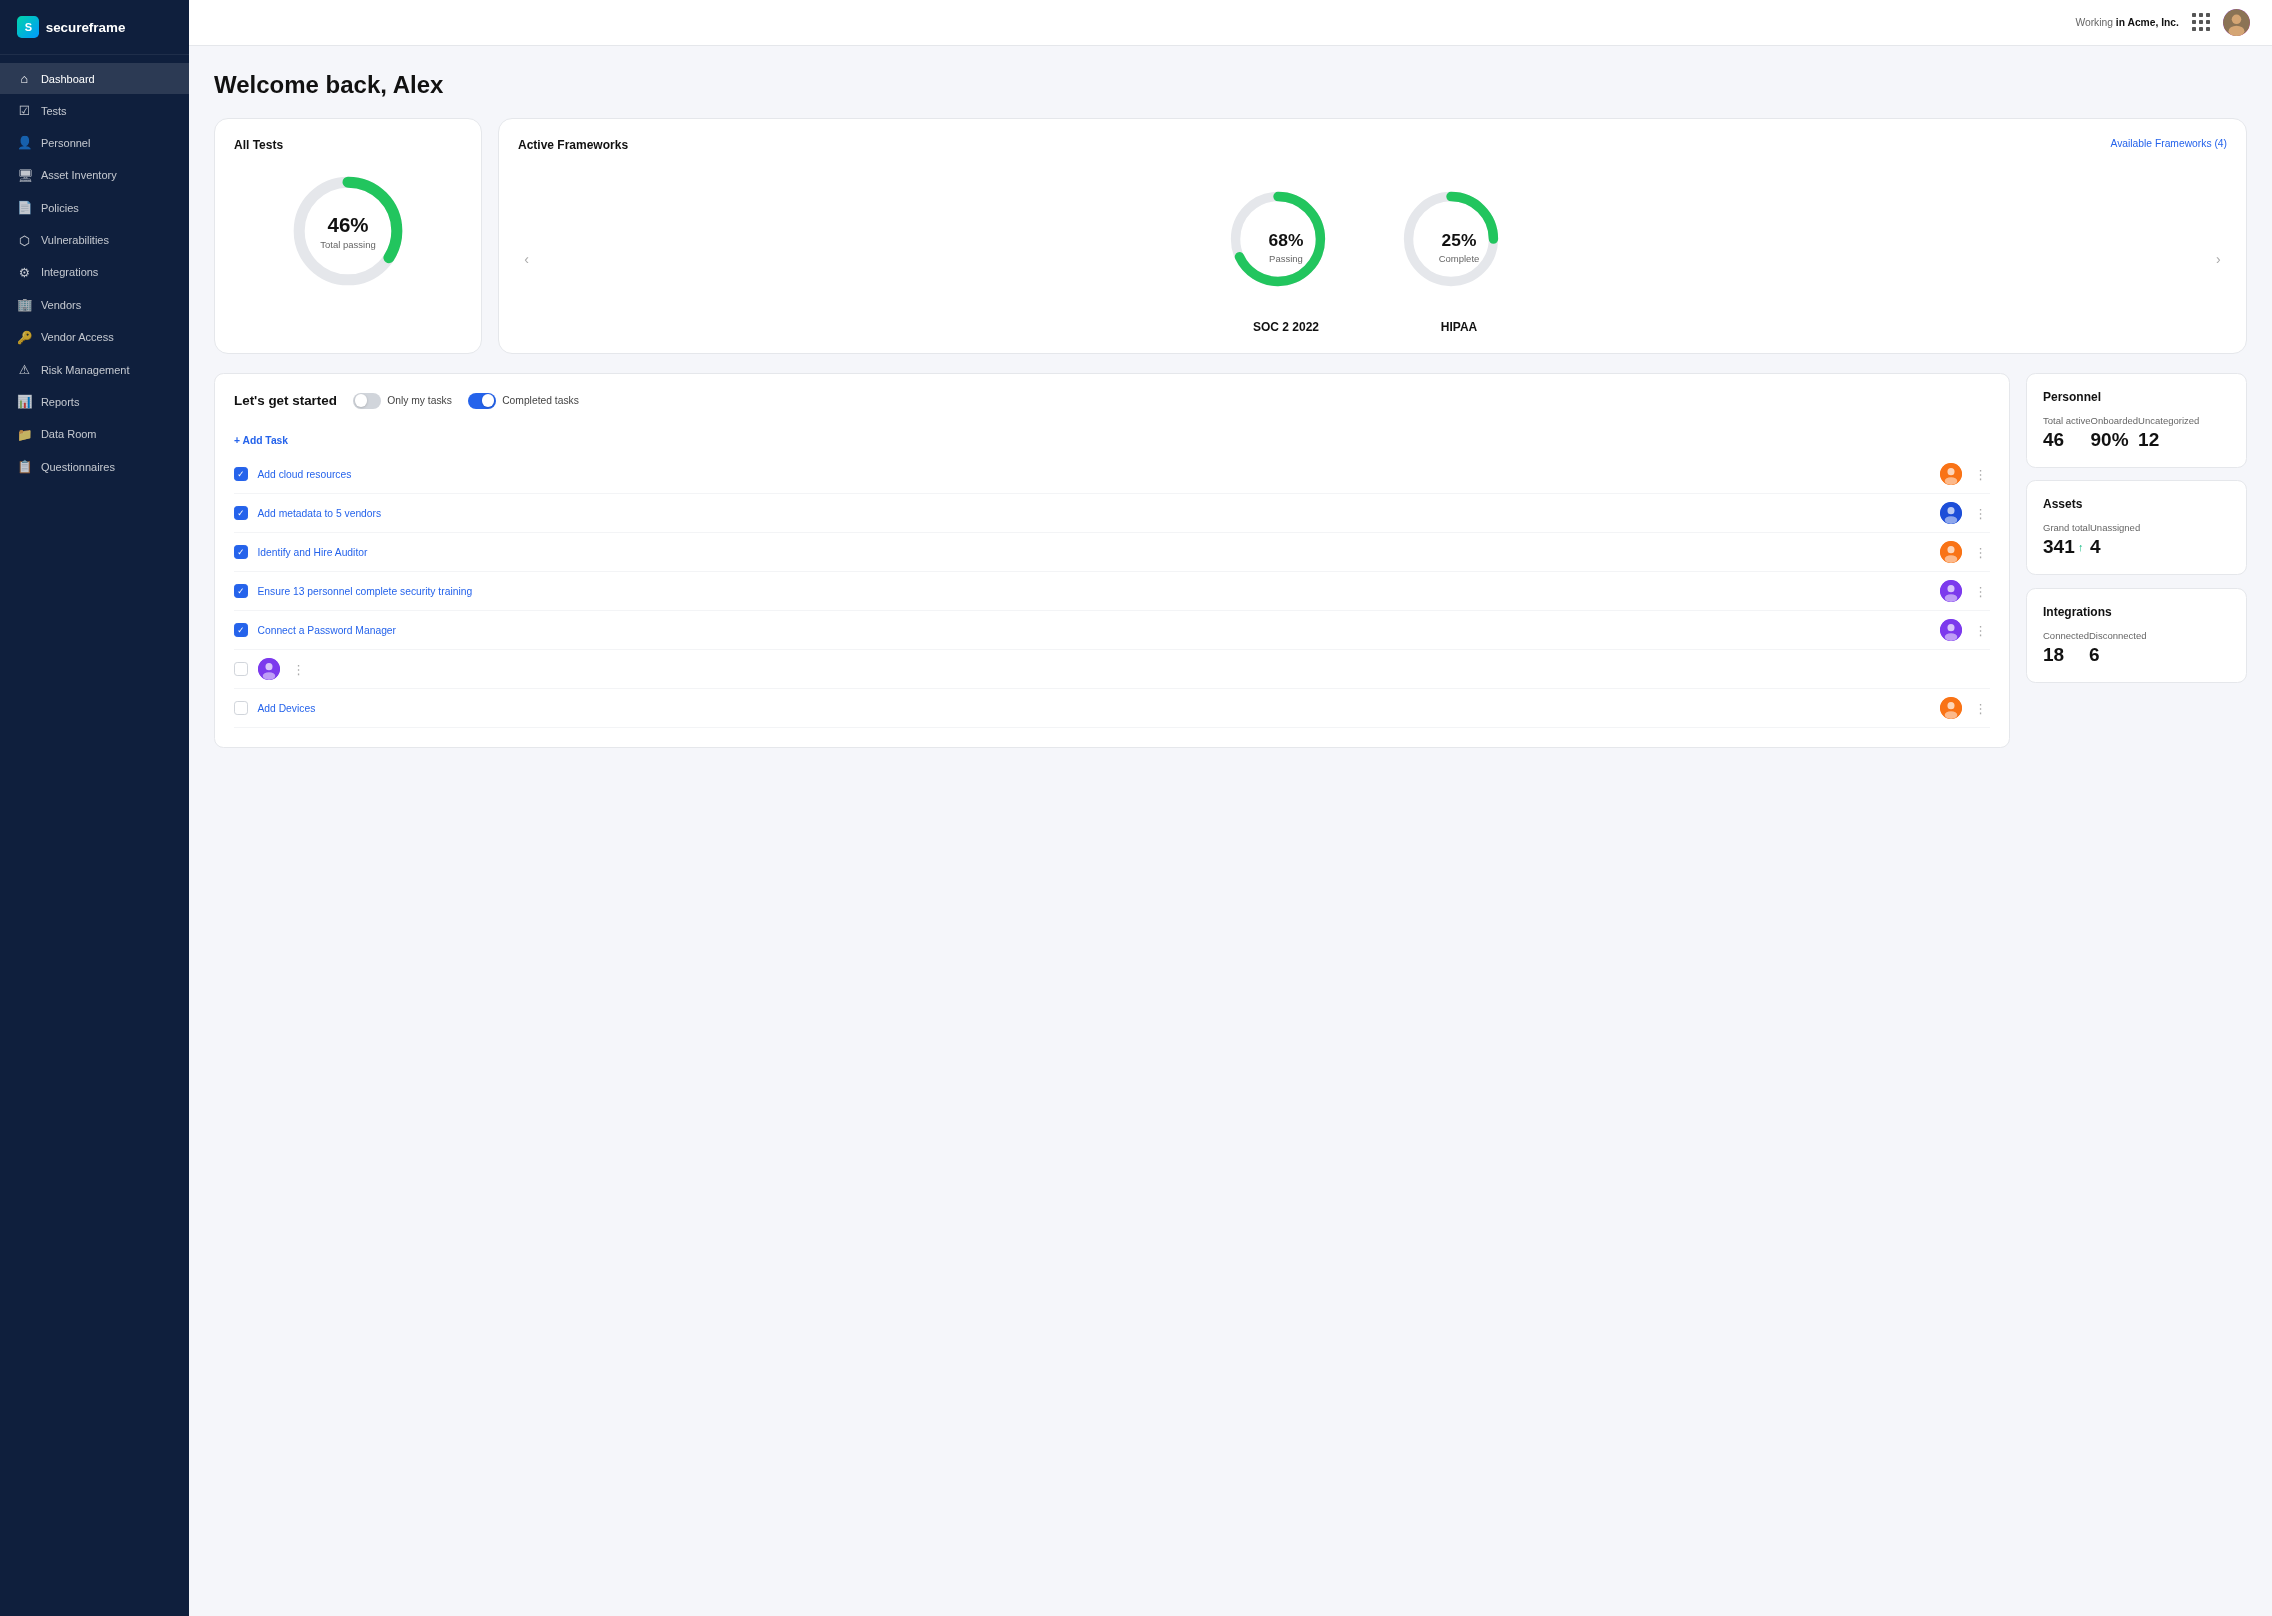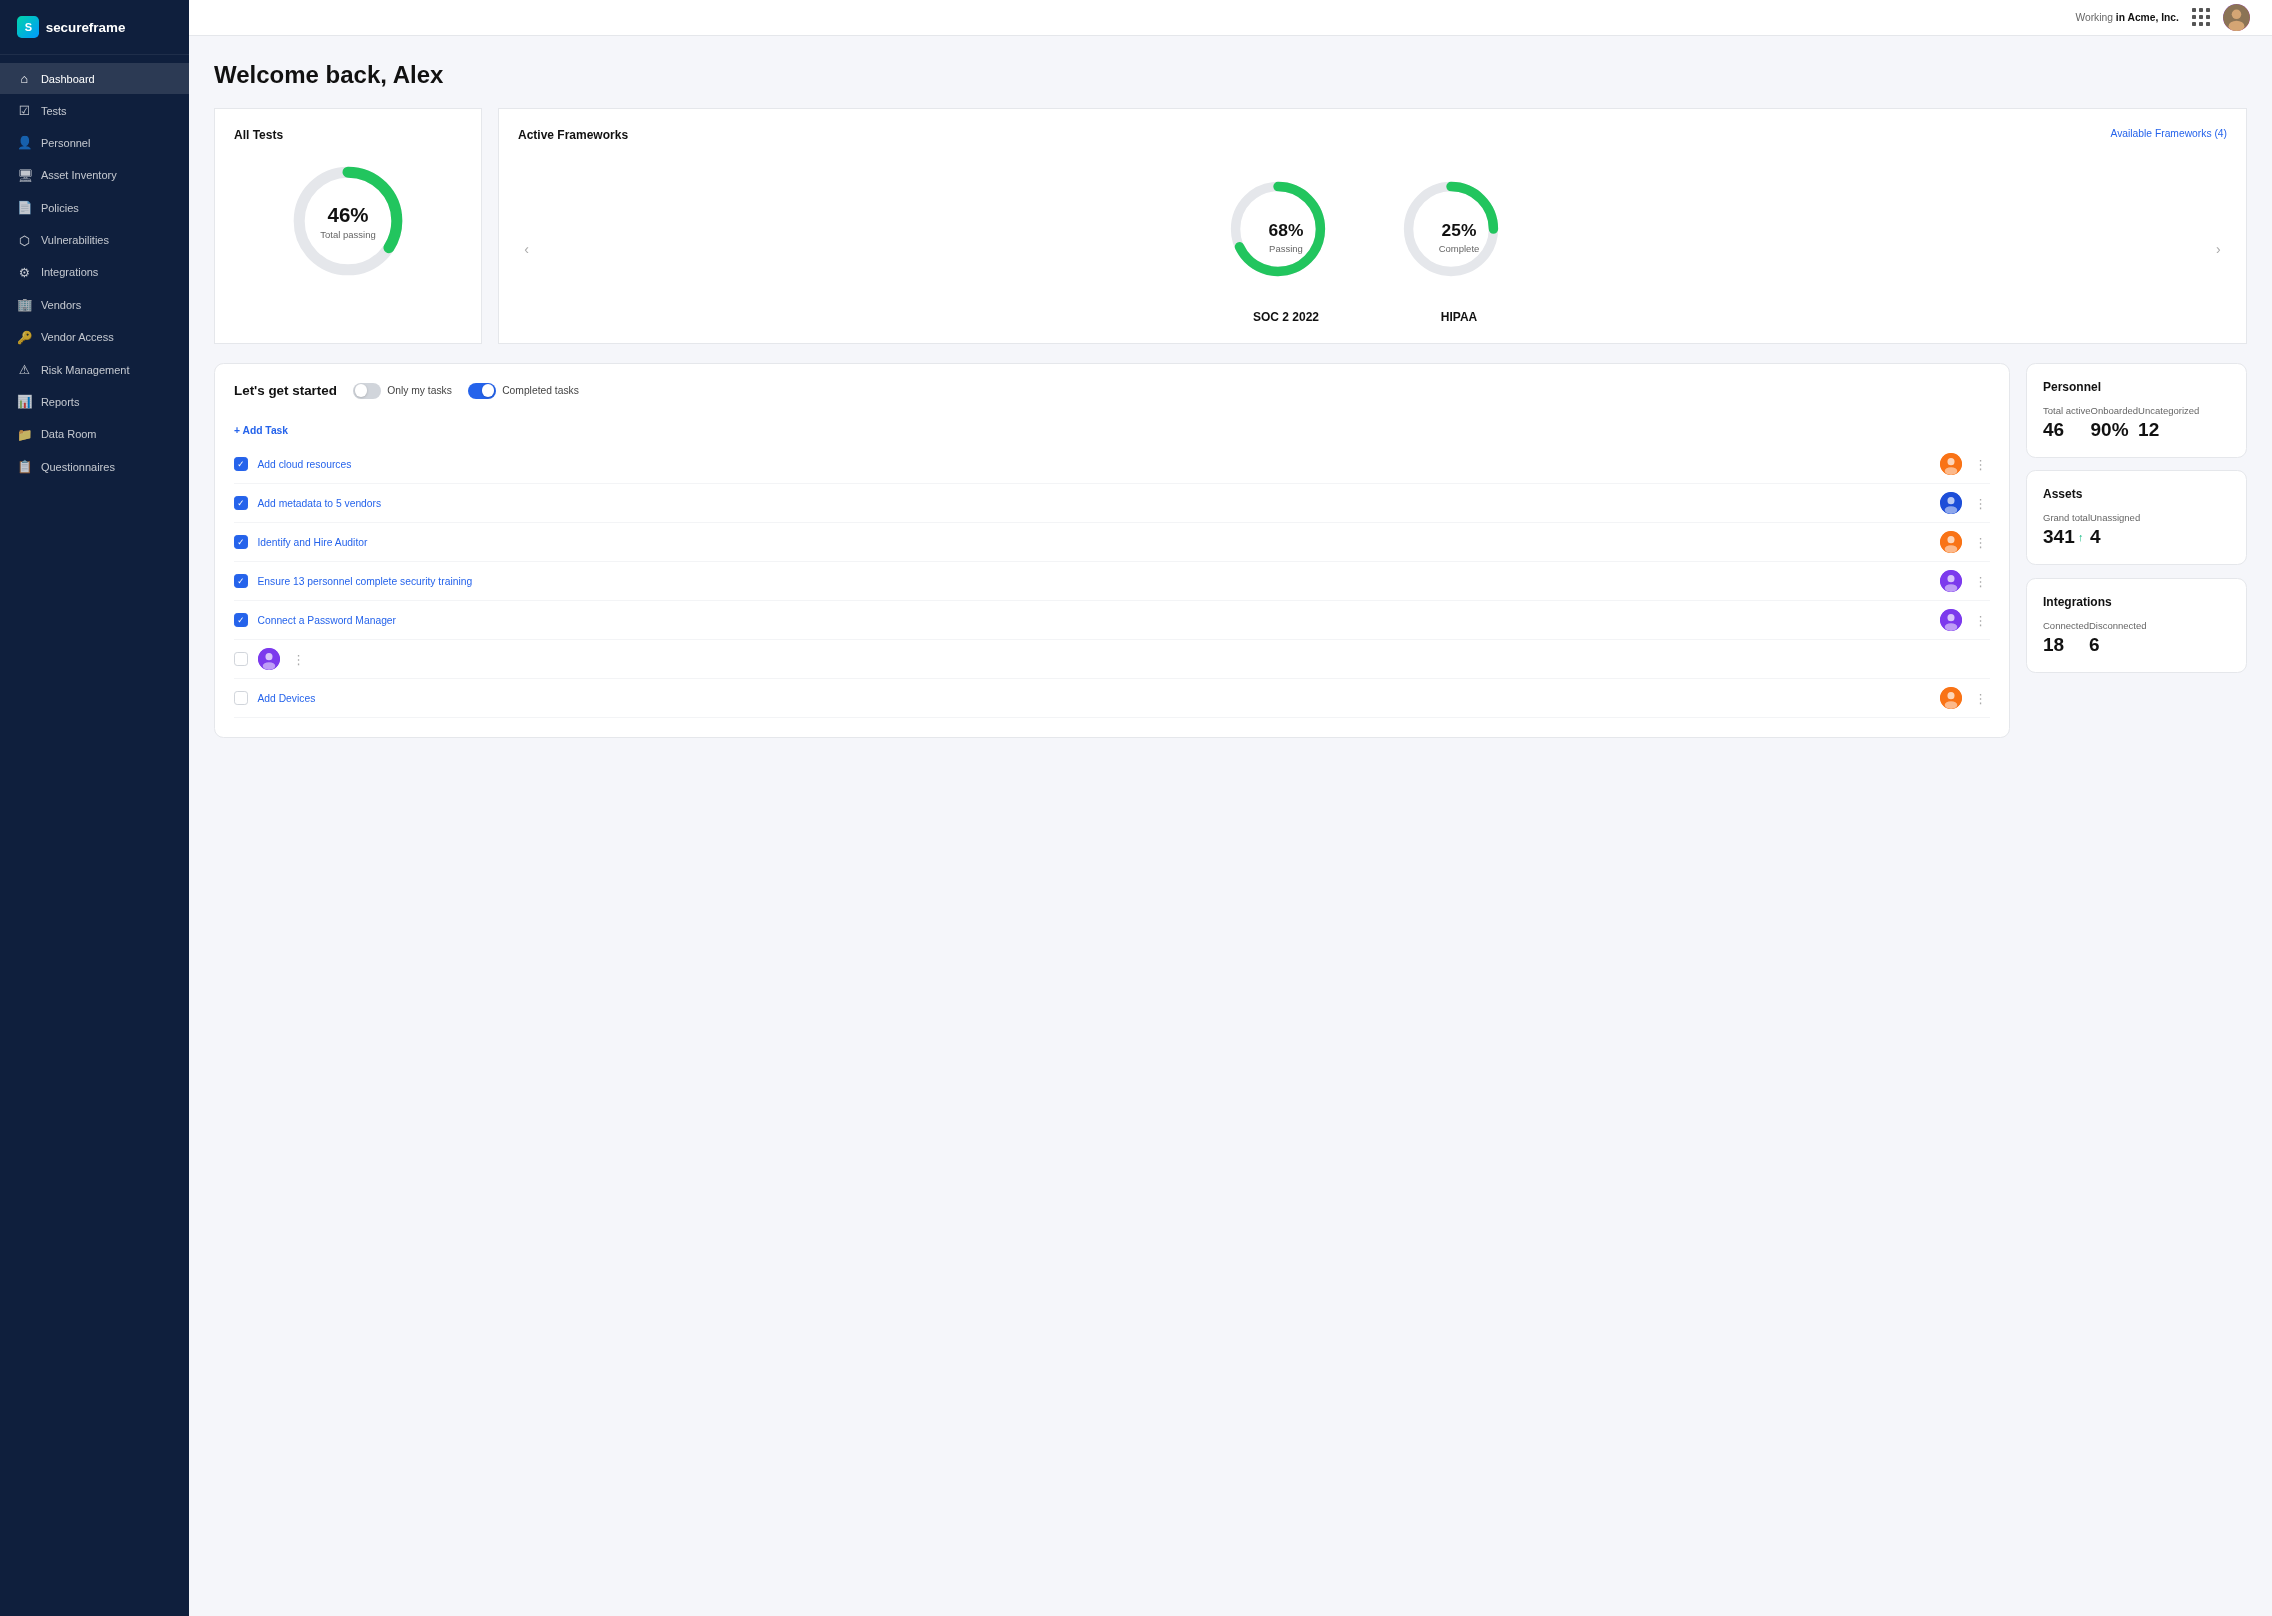--- a/index.html
+++ b/index.html
@@ -48,21 +48,21 @@
       display: flex;
       flex-direction: column;
       overflow: hidden;
     }
 
     
     .topbar {
       background: #fff;
       border-bottom: 0.8px solid #e5e7eb;
       padding: 0 22px;
-      height: 36px;
+      height: 46px;
       display: flex;
       align-items: center;
       justify-content: flex-end;
       gap: 12.6px;
     }
     .topbar-working {
       font-size: 10.3px;
       color: #666;
     }
     .topbar-working strong { color: #111; font-weight: 600; }
@@ -92,21 +92,21 @@
       margin-bottom: 19px;
     }
 
     
     .cards-row {
       display: flex; gap: 16px; margin-bottom: 19px;
     }
     .card {
       background: #fff;
       border: 0.8px solid #e5e7eb;
-      border-radius: 0;
+      border-radius: 14px;
       padding: 19px;
     }
     .card-all-tests { flex: 0 0 268px; }
     .card-frameworks { flex: 1; }
 
     .card-title { font-size: 12px; font-weight: 600; color: #111; margin-bottom: 16px; }
 
     
     .donut-container { display: flex; flex-direction: column; align-items: center; }
     .donut-wrapper { position: relative; width: 126px; height: 126px; }

